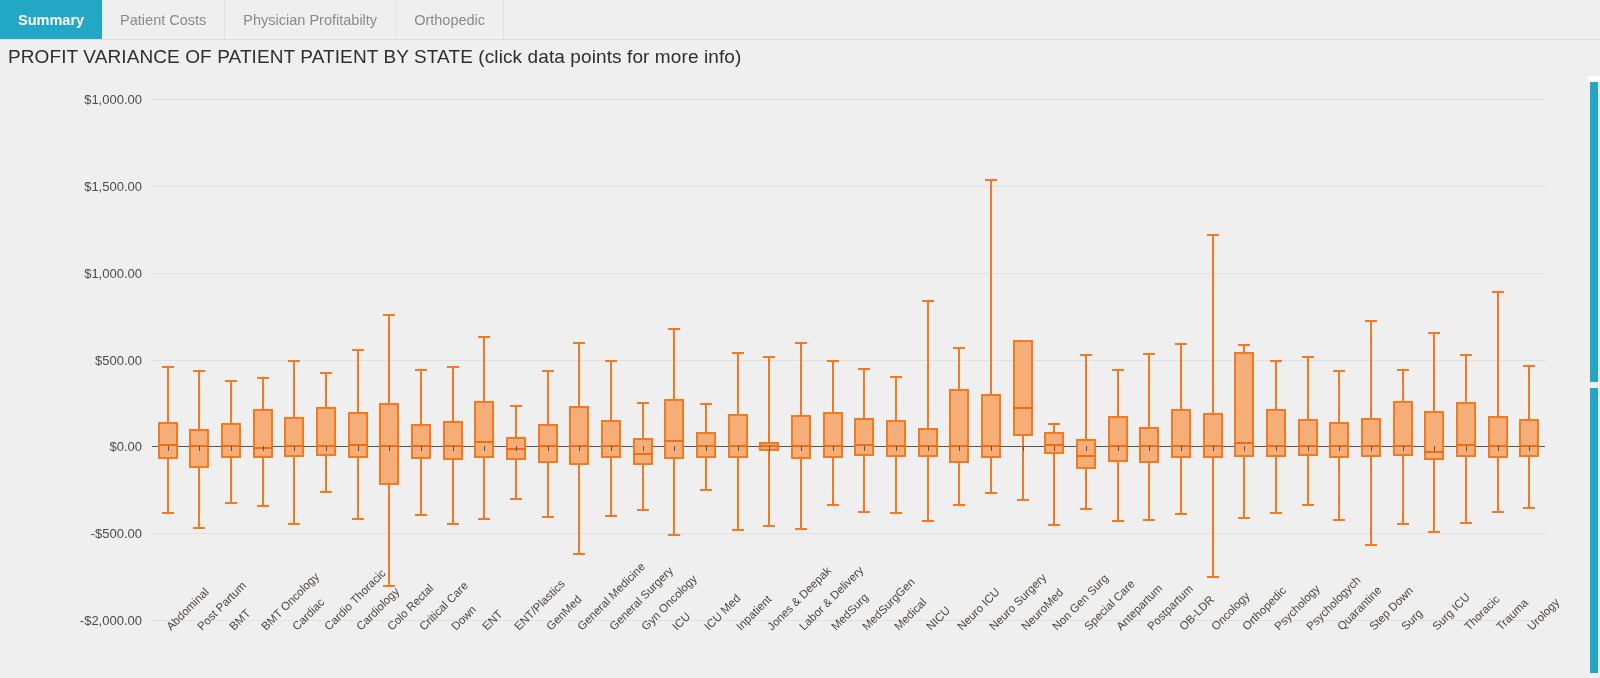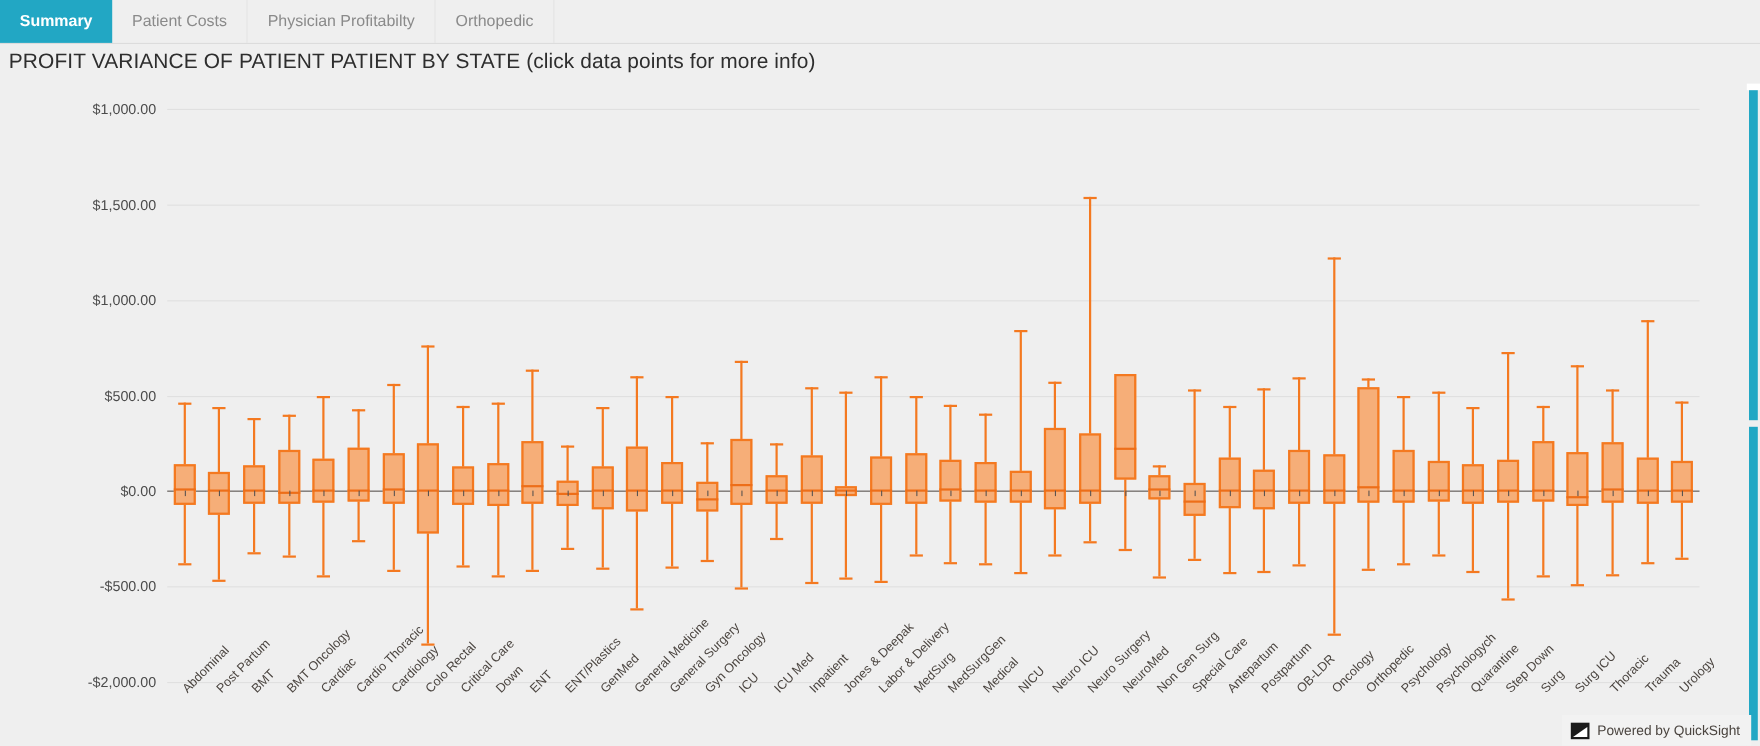--- a/index.html
+++ b/index.html
@@ -629,24 +629,20 @@
         <div class="xlabel" style="left: 1183.22px;">Quarantine</div>
         <div class="xlabel" style="left: 1214.88px;">Step Down</div>
         <div class="xlabel" style="left: 1246.53px;">Surg</div>
         <div class="xlabel" style="left: 1278.19px;">Surg ICU</div>
         <div class="xlabel" style="left: 1309.85px;">Thoracic</div>
         <div class="xlabel" style="left: 1341.51px;">Trauma</div>
         <div class="xlabel" style="left: 1373.17px;">Urology</div>
       </div>
   </div>
 
-  <div class="qs-badge">
-    <span class="qs-glyph"></span>
-    <span>Powered by QuickSight</span>
-  </div>
 
   <div class="scroll-track">
     <div class="top-right-notch"></div>
     <div class="scroll-thumb a"></div>
     <div class="scroll-thumb b"></div>
   </div>
 
 </div>
 
 </body></html>

